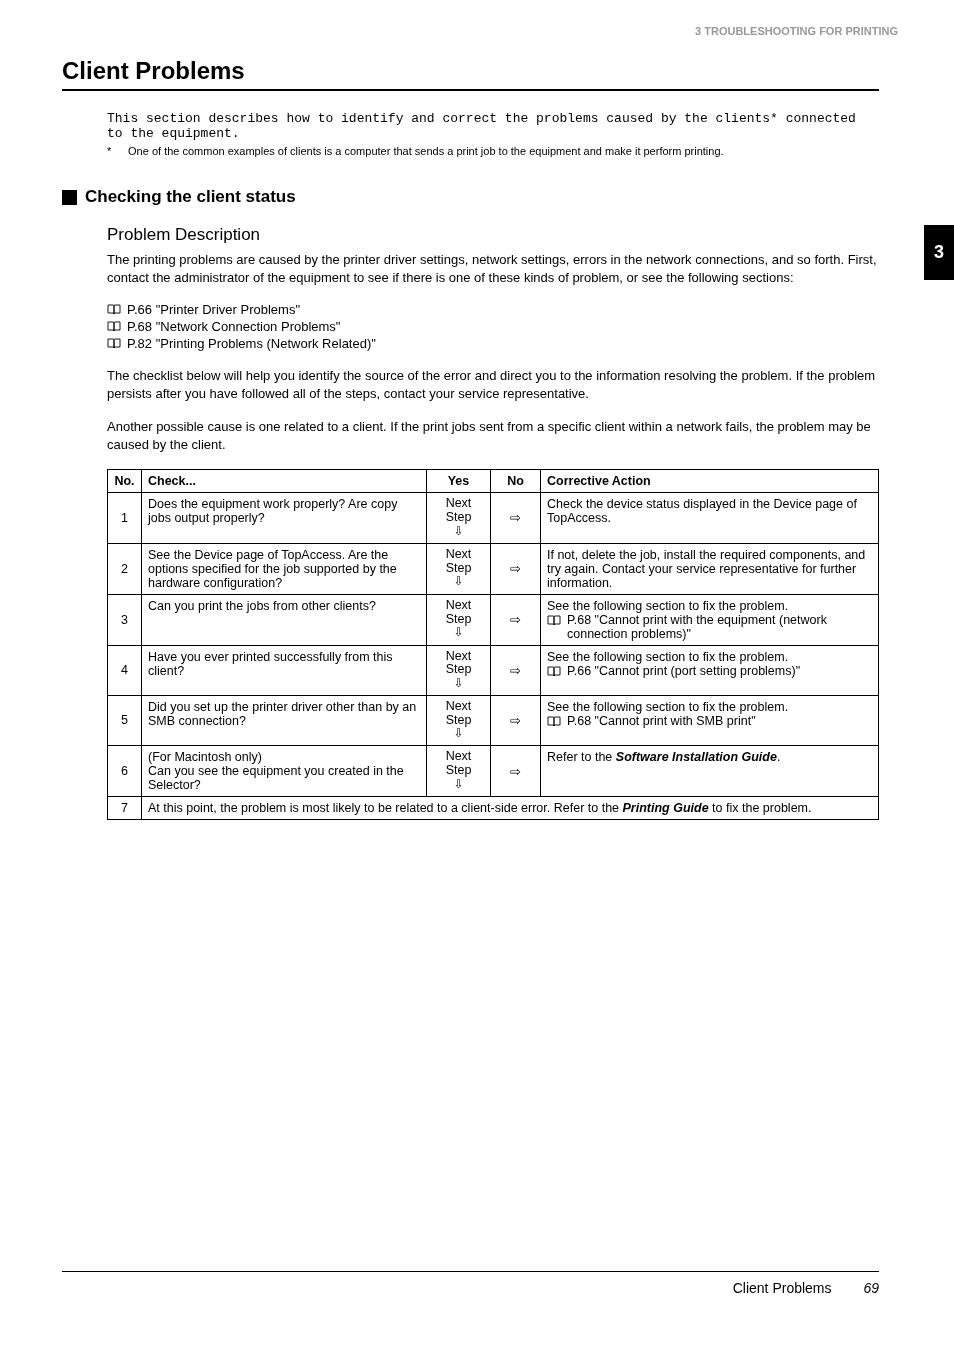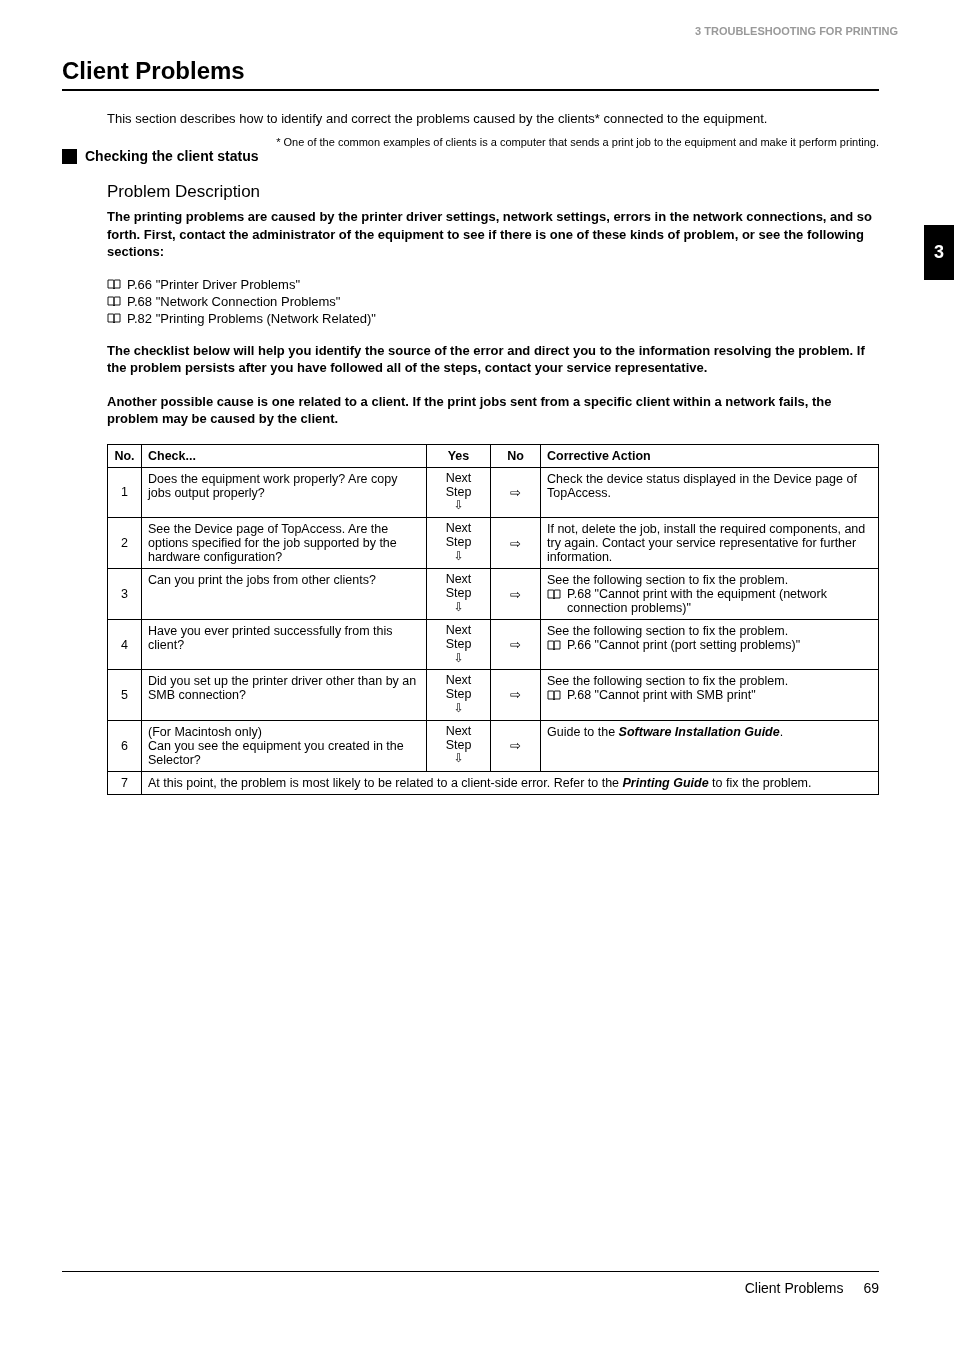--- a/index.html
+++ b/index.html
@@ -24,33 +24,34 @@
     }
     .main-title {
       font-size: 24px;
       font-weight: bold;
       border-bottom: 2px solid #000;
       padding-bottom: 4px;
       margin-bottom: 20px;
     }
     .intro {
       margin-left: 45px;
-      margin-bottom: 10px;
+      margin-bottom: 4px;
+      font-family: Liberation Mono, monospace;
     }
     .footnote {
       margin-left: 45px;
       font-size: 11px;
-      text-align: right;
+      margin-bottom: 30px;
     }
     .footnote .asterisk {
       display: inline-block;
       width: 18px;
     }
     .section-heading {
-      font-size: 14px;
+      font-size: 17px;
       font-weight: bold;
       margin-bottom: 18px;
       display: flex;
       align-items: center;
     }
     .section-heading .block {
       display: inline-block;
       width: 15px;
       height: 15px;
       background: #000;
@@ -60,21 +61,20 @@
       margin-left: 45px;
     }
     .sub-heading {
       font-weight: normal;
       font-size: 17px;
       margin-bottom: 6px;
     }
     .para {
       margin-bottom: 16px;
       line-height: 1.35;
-      font-weight: bold;
     }
     .ref-list {
       margin-bottom: 16px;
     }
     .ref-item {
       display: flex;
       align-items: center;
       margin-bottom: 2px;
     }
     .book-icon {
@@ -135,21 +135,21 @@
     .footer-bar {
       position: absolute;
       bottom: 55px;
       left: 62px;
       right: 75px;
       border-top: 1px solid #000;
       padding-top: 8px;
       text-align: right;
       font-size: 14px;
     }
-    .footer-bar .pgnum { margin-left: 16px; }
+    .footer-bar .pgnum { margin-left: 28px; font-style: italic; }
   </style>
 </head>
 <body>
 
 <div class="page-header">
   <span>3 TROUBLESHOOTING FOR PRINTING</span>
 </div>
 
 <div class="content">
   <h1 class="main-title">Client Problems</h1>
@@ -278,21 +278,21 @@
                 <span>P.68 "Cannot print with SMB print"</span>
               </div>
             </td>
           </tr>
           <tr>
             <td class="col-no center">6</td>
             <td class="col-check" style="white-space: pre-line;">(For Macintosh only)
 Can you see the equipment you created in the Selector?</td>
             <td class="col-yes center"><span class="next-step">Next Step<br><span class="arrow-down">⇩</span></span></td>
             <td class="col-no2 center"><span class="arrow-right">⇨</span></td>
-            <td><span>Guide to the </span><span class="italic-bold">Software Installation Guide</span><span>.</span></td>
+            <td><span>Refer to the </span><span class="italic-bold">Software Installation Guide</span><span>.</span></td>
           </tr>
           <tr>
             <td class="col-no center">7</td>
             <td colspan="4"><span>At this point, the problem is most likely to be related to a client-side error. Refer to the </span><span class="italic-bold">Printing Guide</span><span> to fix the problem.</span></td>
           </tr>
         </tbody>
     </table>
 
   </div>
 </div>

